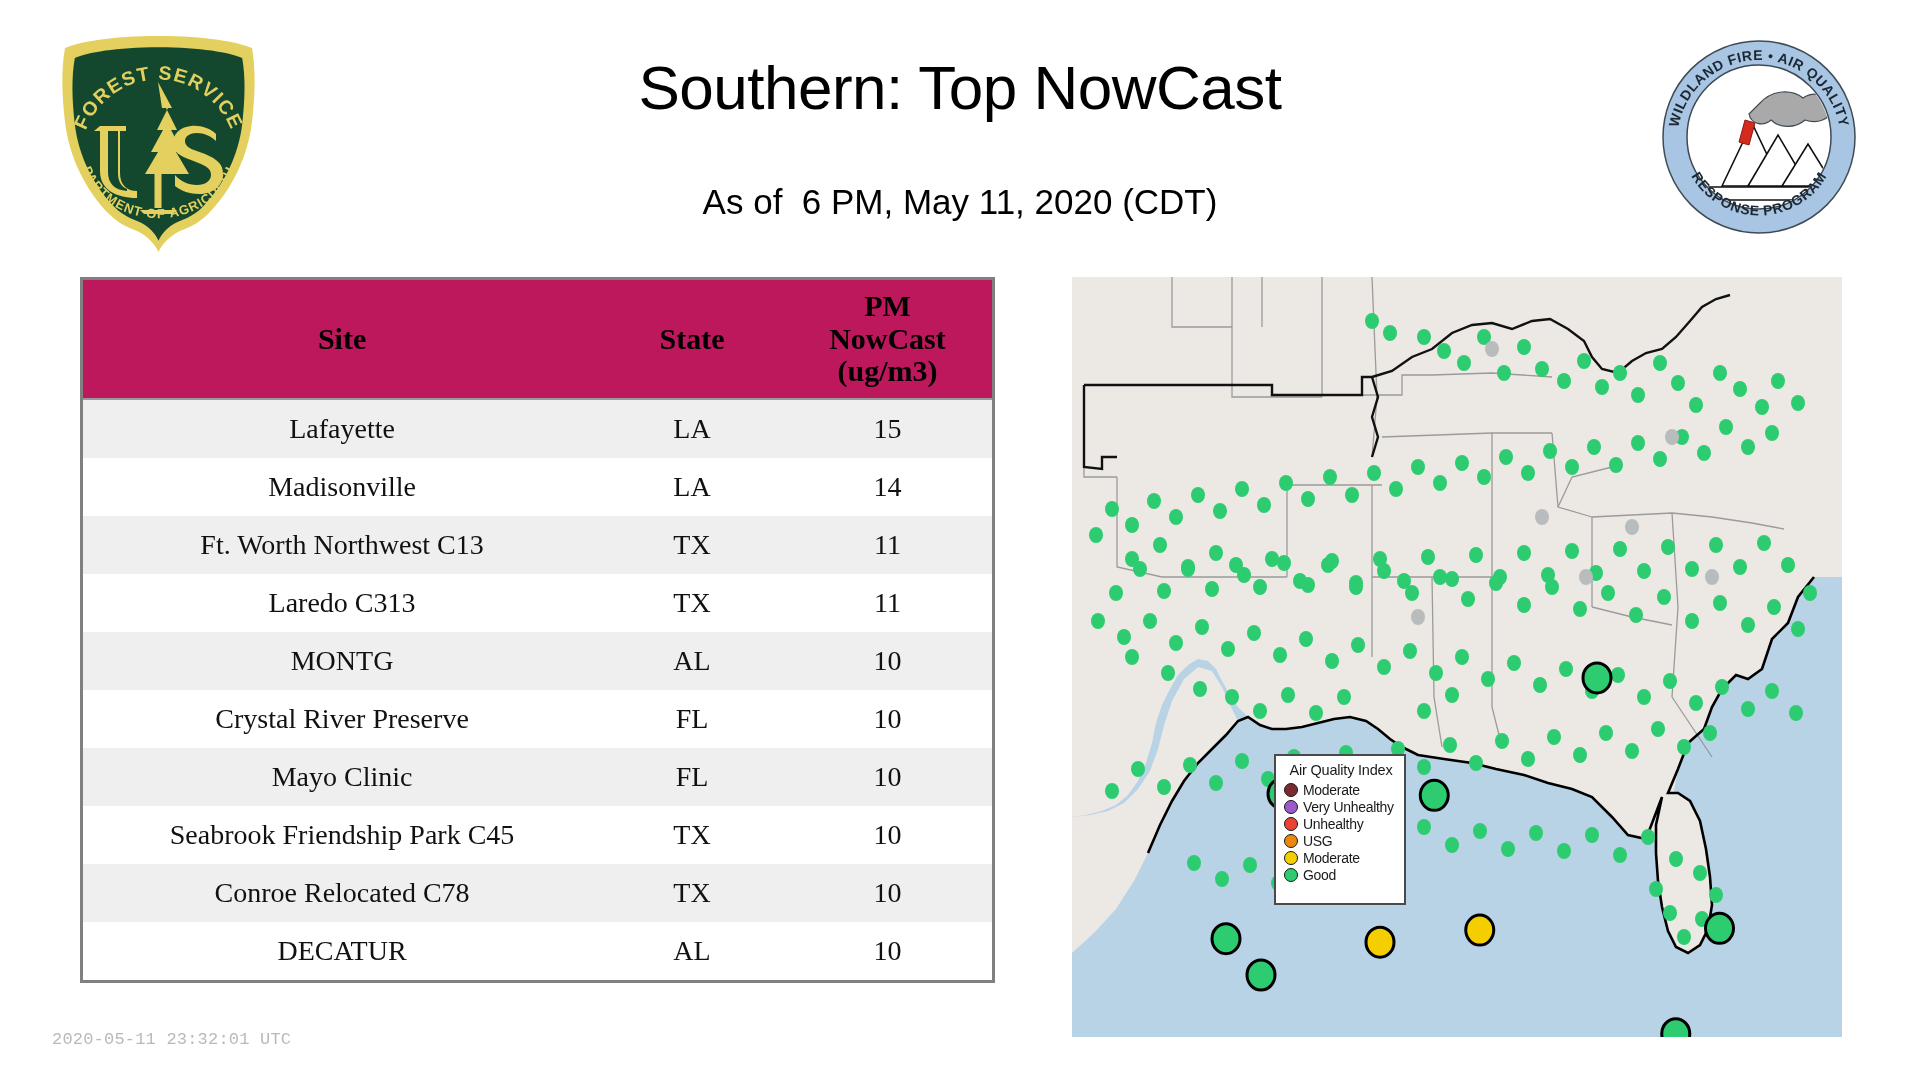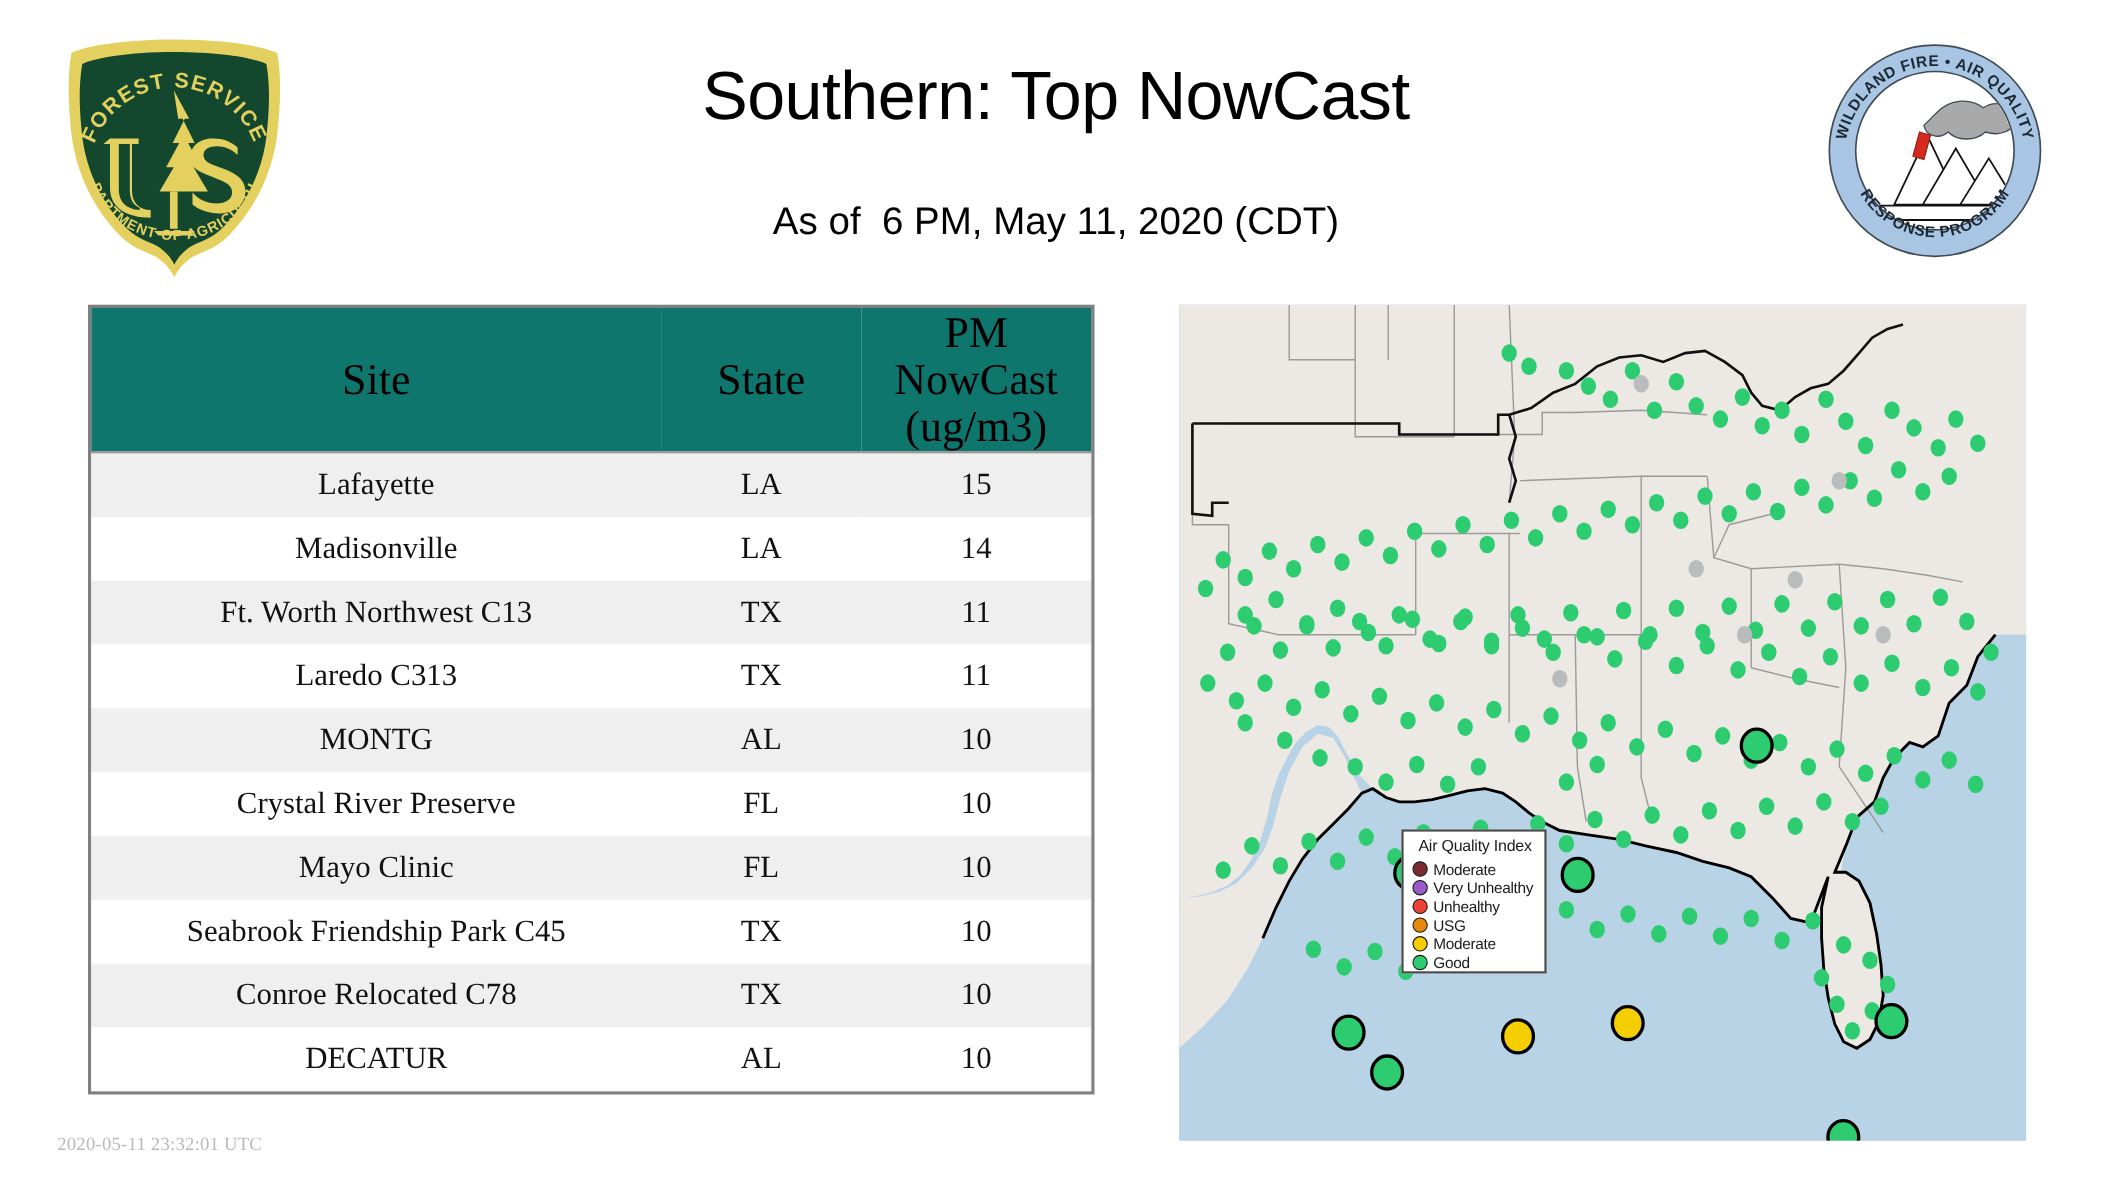--- a/index.html
+++ b/index.html
@@ -67,23 +67,23 @@
     box-sizing: border-box;
     background: #ffffff;
   }
   table.nowcast {
     border-collapse: collapse;
     width: 100%;
     table-layout: fixed;
     font-family: "Liberation Serif", serif;
   }
   table.nowcast thead th {
-    background: #0f766e;
-    font-size: 40px;
-    font-weight: normal;
+    background: #be185d;
+    font-size: 30px;
+    font-weight: bold;
     color: #000;
     text-align: center;
     vertical-align: middle;
     padding: 0;
     border: 0;
     height: 118px;
     line-height: 1.08;
     font-family: "Liberation Serif", serif;
   }
   table.nowcast thead tr {
@@ -102,21 +102,21 @@
     line-height: 1;
     font-family: "Liberation Serif", serif;
   }
   table.nowcast tbody tr.odd  { background: #efefef; }
   table.nowcast tbody tr.even { background: #ffffff; margin-top: 39px; }
 
   #footer-timestamp {
     position: absolute;
     left: 52px;
     top: 1030px;
-    font-family: Liberation Serif, serif;
+    font-family: Liberation Mono, monospace;
     font-size: 17px;
     color: #b9b9b9;
     letter-spacing: 0.2px;
   }
 
   
   #map-panel {
     position: absolute;
     left: 1072px;
     top: 277px;
@@ -133,21 +133,21 @@
     background: #ffffff;
     border: 2px solid #4a4a4a;
     box-sizing: border-box;
     font-family: "Liberation Sans", sans-serif;
     color: #1a1a1a;
   }
   #aqi-legend {
     left: 202px;
     top: 477px;
     width: 132px;
-    padding: 6px 6px 0 8px;
+    padding: 6px 6px 20px 8px;
   }
   #aqi-legend .legend-title {
     font-size: 14.5px;
     font-weight: 400;
     text-align: center;
     margin-bottom: 3px;
     letter-spacing: -0.2px;
   }
   #aqi-legend .legend-row {
     display: flex;

